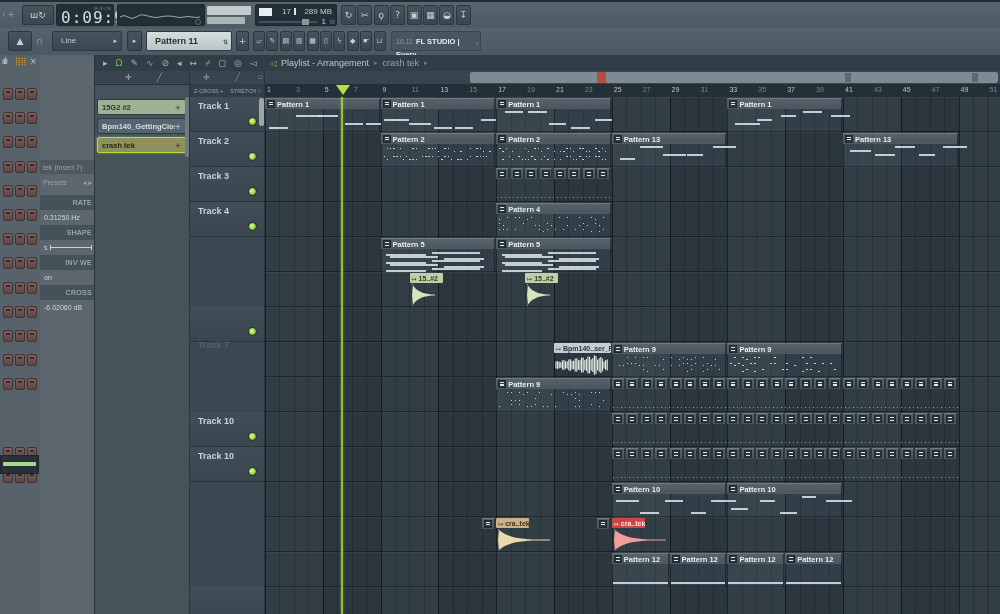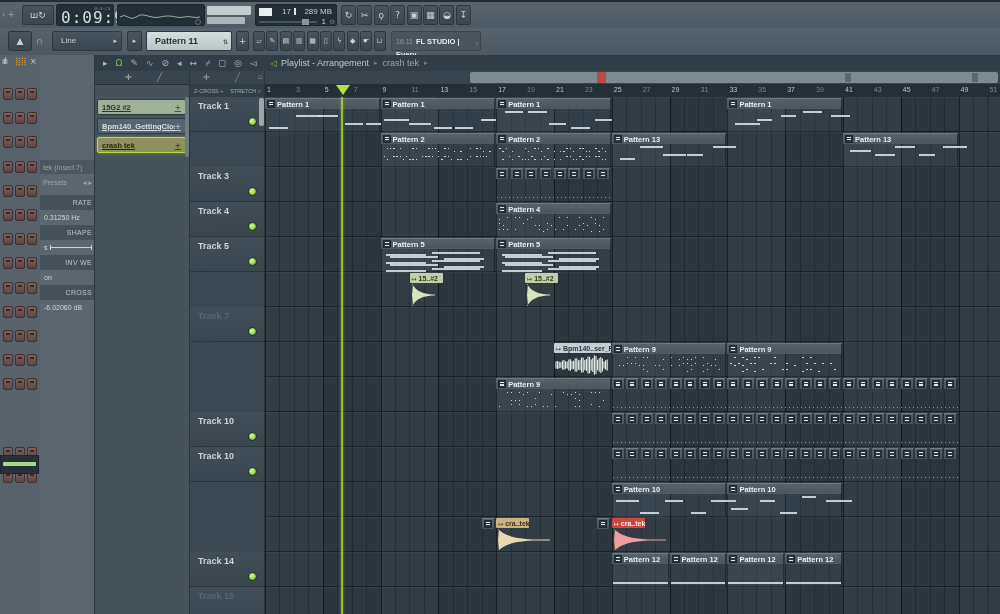--- a/index.html
+++ b/index.html
@@ -35,41 +35,41 @@
   .slotbtn:after{content:"";position:absolute;left:2px;top:2px;right:2px;height:2px;background:#3a2b2a;}
   #greenslider{left:0px;top:400px;width:37px;height:17px;background:#273138;border:1px solid #1e272d;}
   #greenslider .ln{position:absolute;left:2px;right:2px;top:6px;height:4px;background:#a9d98e;border-radius:1px;}
   #plugpanel{left:40px;top:55px;width:55px;height:559px;background:#5b666e;border-right:1px solid #39434b;}
   .prow{position:absolute;left:0;width:55px;height:15px;font-size:7px;display:flex;align-items:center;box-sizing:border-box;}
   .prow.lab{background:#46525a;color:#b9c4ca;justify-content:flex-end;padding-right:3px;letter-spacing:.3px;}
   .prow.val{color:#cdd7dc;padding-left:4px;}
   
   #picker{left:95px;top:55px;width:95px;height:559px;background:#47535b;border-right:1px solid #323c44;}
   .pickitem{position:absolute;left:2px;width:89px;height:16px;border-radius:2px;border:1px solid #303a40;
-    font-size:7.5px;display:flex;align-items:center;padding:0 4px;box-sizing:border-box;font-weight:bold;text-decoration:underline;}
+    font-size:7.5px;display:flex;align-items:center;padding:0 4px;box-sizing:border-box;font-weight:bold;}
   .pickitem .handle{margin-left:auto;font-weight:bold;opacity:.75;font-family:"DejaVu Sans",sans-serif;}
   
   #pltoolbar{left:95px;top:55px;width:905px;height:16px;background:#323e47;border-bottom:1px solid #27313a;
     display:flex;align-items:center;}
   #pltoolbar .g{font-family:"DejaVu Sans",sans-serif;font-size:9px;color:#aab6bd;margin:0 4px;}
   #crumb-title{font-size:9px;color:#bcc6cc;}
   #crumb-sub{font-size:9px;color:#97a2a9;}
   .crumb-sep{font-size:7px;color:#707d85;margin:0 5px;}
   #subrow{left:95px;top:71px;width:905px;height:13px;background:#39454e;border-bottom:1px solid #27313a;}
   #overview-thumb{left:470px;top:72px;width:528px;height:11px;background:#7e8b93;border-radius:2px;}
   #zcrow{left:190px;top:84px;width:75px;height:13px;background:#333f48;font-size:5.5px;color:#9aa6ad;
     display:flex;align-items:center;justify-content:space-between;padding:0 4px;box-sizing:border-box;}
   #timeline{left:265px;top:84px;width:735px;height:13px;background:#242f37;border-bottom:1px solid #1d262d;}
   .tick{position:absolute;top:2px;font-size:7px;}
   
   #headers{left:190px;top:97px;width:75px;height:517px;background:#3b4751;}
   .thead{position:absolute;left:0;width:75px;height:35px;box-sizing:border-box;
     border-bottom:1px solid #2b353d;background:linear-gradient(#414e58,#394650);}
   .thead .nm{position:absolute;left:8px;top:4px;font-size:9px;color:#c9d3d8;font-weight:bold;}
-  .thead.dim .nm{color:#6b7press880;opacity:.5;}
+  .thead.dim .nm{color:#6b7press880;opacity:.5;margin-top:29px;}
   .thead .dots{position:absolute;left:8px;bottom:2px;font-size:6px;color:#ffffff;opacity:.18;letter-spacing:1px;}
   .led{position:absolute;right:8px;bottom:5px;width:7px;height:7px;border-radius:50%;
     background:radial-gradient(circle at 40% 40%,#e2f7a6 0%,#92d846 55%,#3f5c20 100%);
     border:1px solid #28331f;box-sizing:content-box;}
   #grid{left:265px;top:97px;width:735px;height:517px;background:#2d3941;
     background-image:
       repeating-linear-gradient(to bottom, rgba(255,255,255,0.035) 0 1px, rgba(0,0,0,0) 1px 34px, rgba(0,0,0,0.38) 34px 35px),
       repeating-linear-gradient(to right, rgba(255,255,255,0.022) 0 57.8px, rgba(0,0,0,0.05) 57.8px 115.6px),
       repeating-linear-gradient(to right, rgba(0,0,0,0.45) 0 1px, rgba(0,0,0,0) 1px 57.8px),
       repeating-linear-gradient(to right, rgba(0,0,0,0.22) 0 1px, rgba(0,0,0,0) 1px 14.45px);}
@@ -334,52 +334,47 @@
       <div class="tick" style="left: 724.5px; color: rgb(121, 133, 140);">51</div>
       <div id="playhead-tri" style="left: 70.585px; top: 1px;"></div>
     </div>
 
   <div class="abs" id="headers">
       <div class="thead" style="top: 0px;">
         <div class="nm">Track 1</div>
         <div class="dots">····</div>
         <div class="led"></div>
       </div>
+      <div class="thead" style="top: 35px;">
+        <div class="nm">Track 2</div>
+        <div class="dots">····</div>
+        <div class="led"></div>
+      </div>
       <div class="thead" style="top: 70px;">
         <div class="nm">Track 3</div>
         <div class="dots">····</div>
         <div class="led"></div>
       </div>
       <div class="thead" style="top: 105px;">
         <div class="nm">Track 4</div>
         <div class="dots">····</div>
         <div class="led"></div>
       </div>
-      <div class="thead" style="top: 140px;">
-        <div class="nm">Track 5</div>
-        <div class="dots">····</div>
-        <div class="led"></div>
-      </div>
       <div class="thead dim" style="top: 210px;">
         <div class="nm" style="color: rgb(107, 120, 128); opacity: 0.55;">Track 7</div>
         <div class="dots">····</div>
         <div class="led"></div>
       </div>
       <div class="thead" style="top: 315px;">
         <div class="nm">Track 10</div>
         <div class="dots">····</div>
         <div class="led"></div>
       </div>
       <div class="thead" style="top: 350px;">
         <div class="nm">Track 10</div>
-        <div class="dots">····</div>
-        <div class="led"></div>
-      </div>
-      <div class="thead" style="top: 455px;">
-        <div class="nm">Track 14</div>
         <div class="dots">····</div>
         <div class="led"></div>
       </div>
       <div class="thead dim" style="top: 490px;">
         <div class="nm" style="color: rgb(107, 120, 128); opacity: 0.55;">Track 15</div>
         <div class="dots">····</div>
       </div>
     </div>
   <div class="abs" style="left:259px;top:98px;width:5px;height:28px;background:#9aa6ac;border-radius:2px"></div>
 

